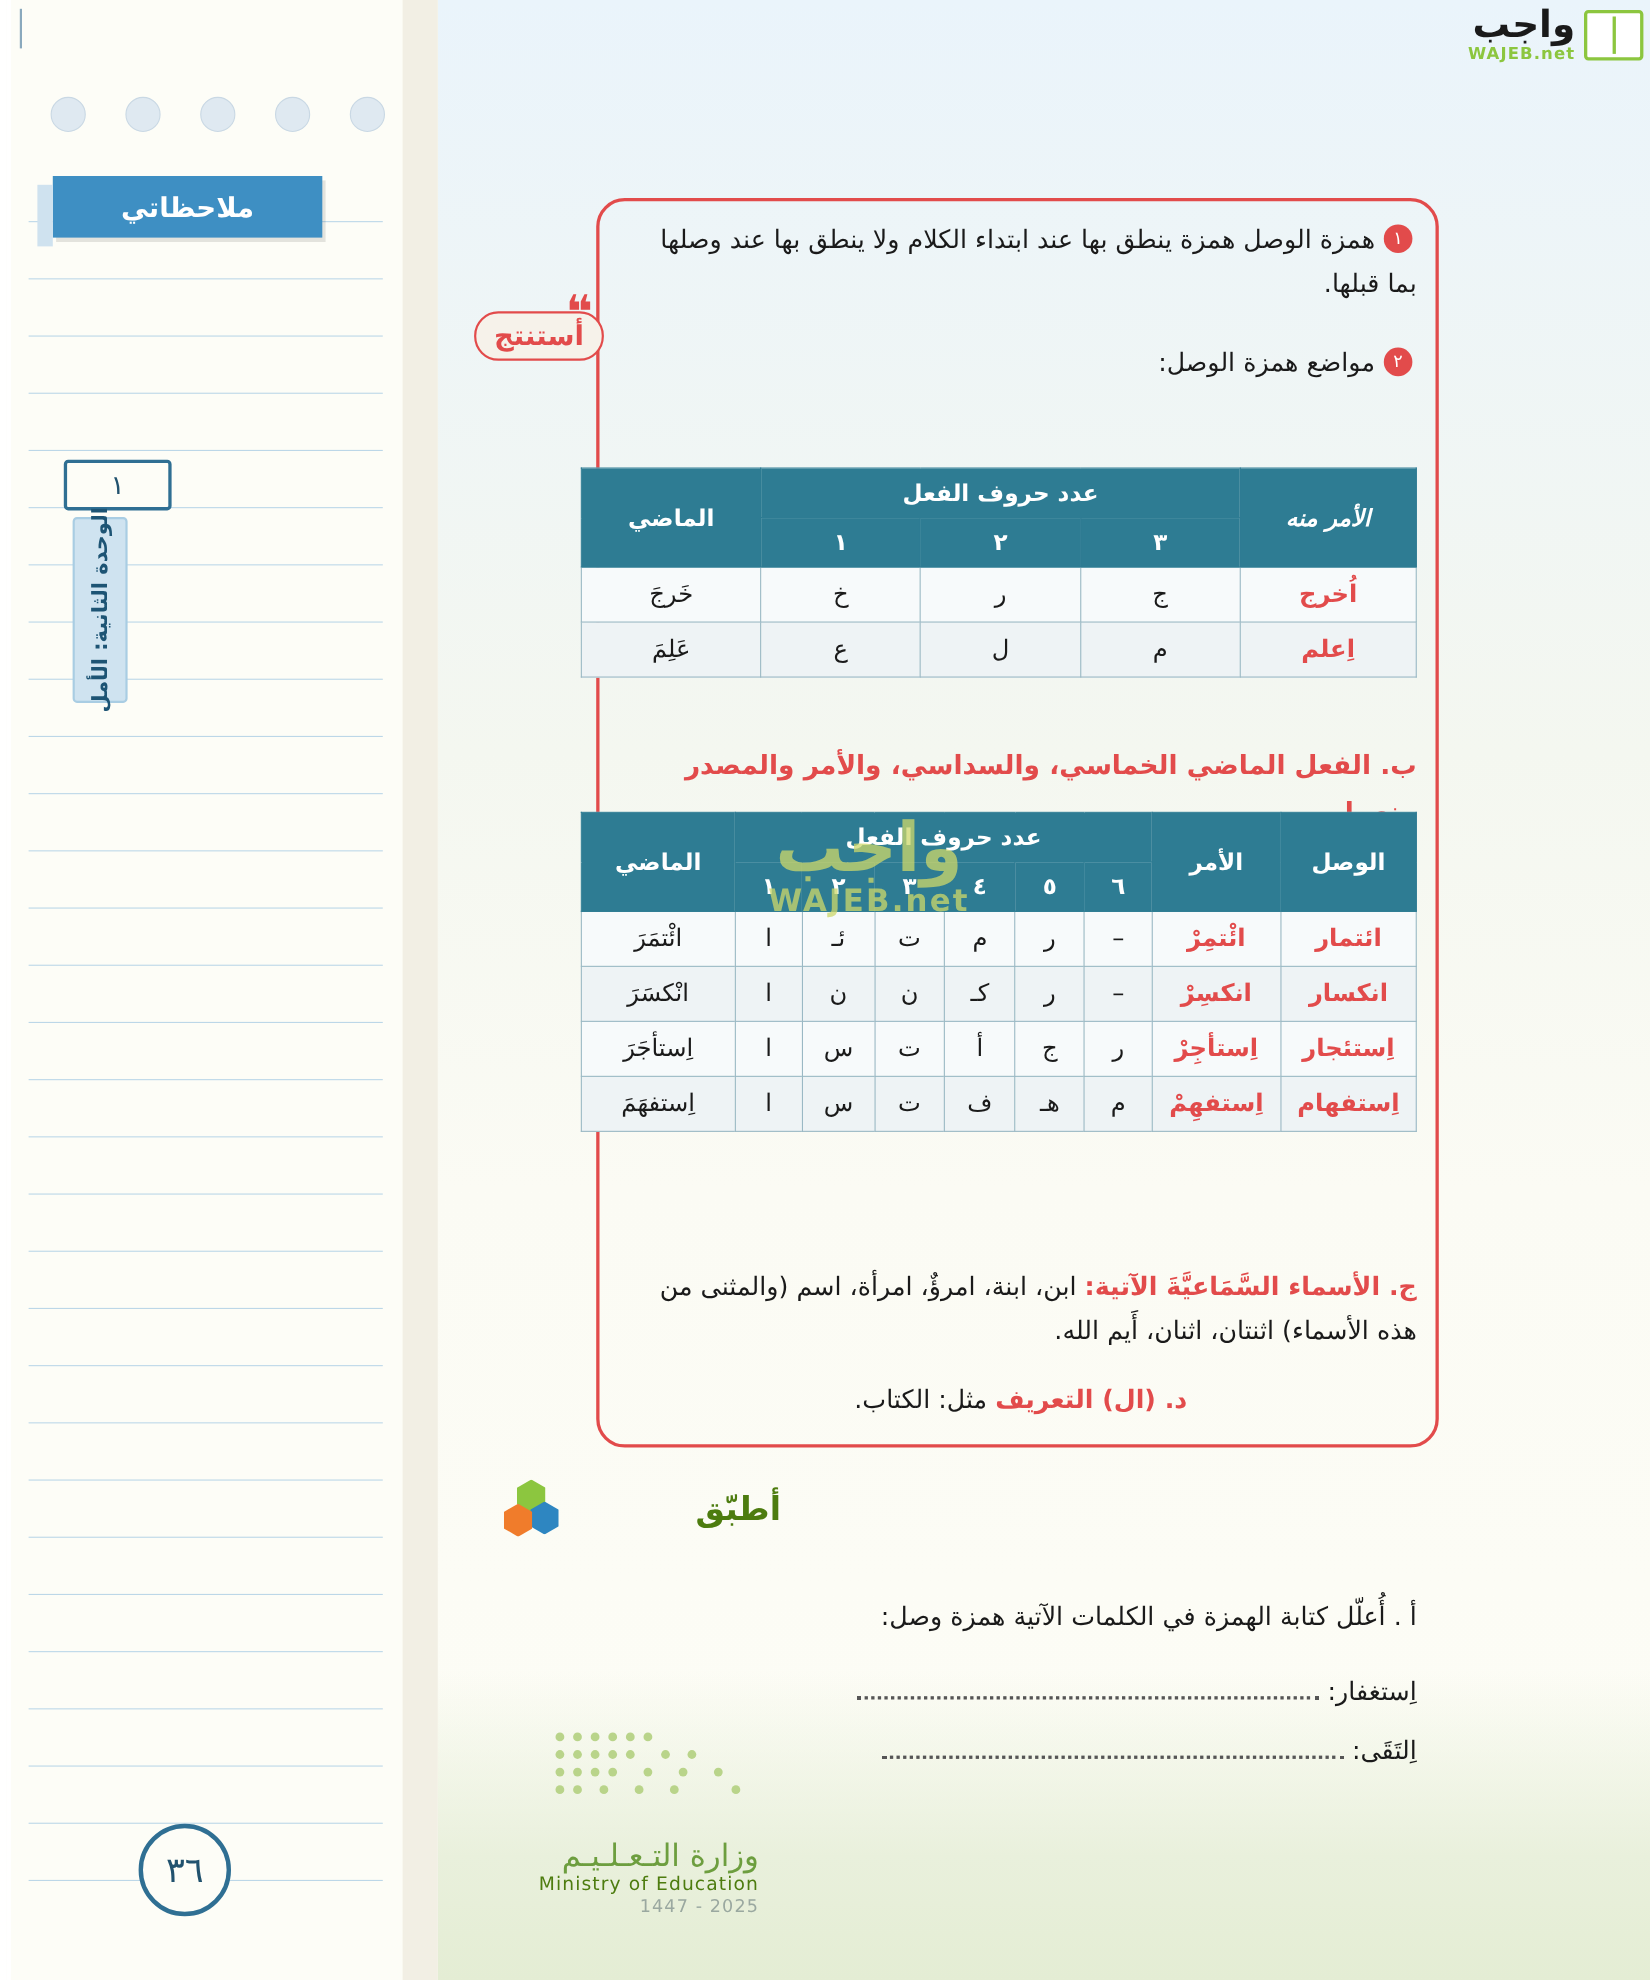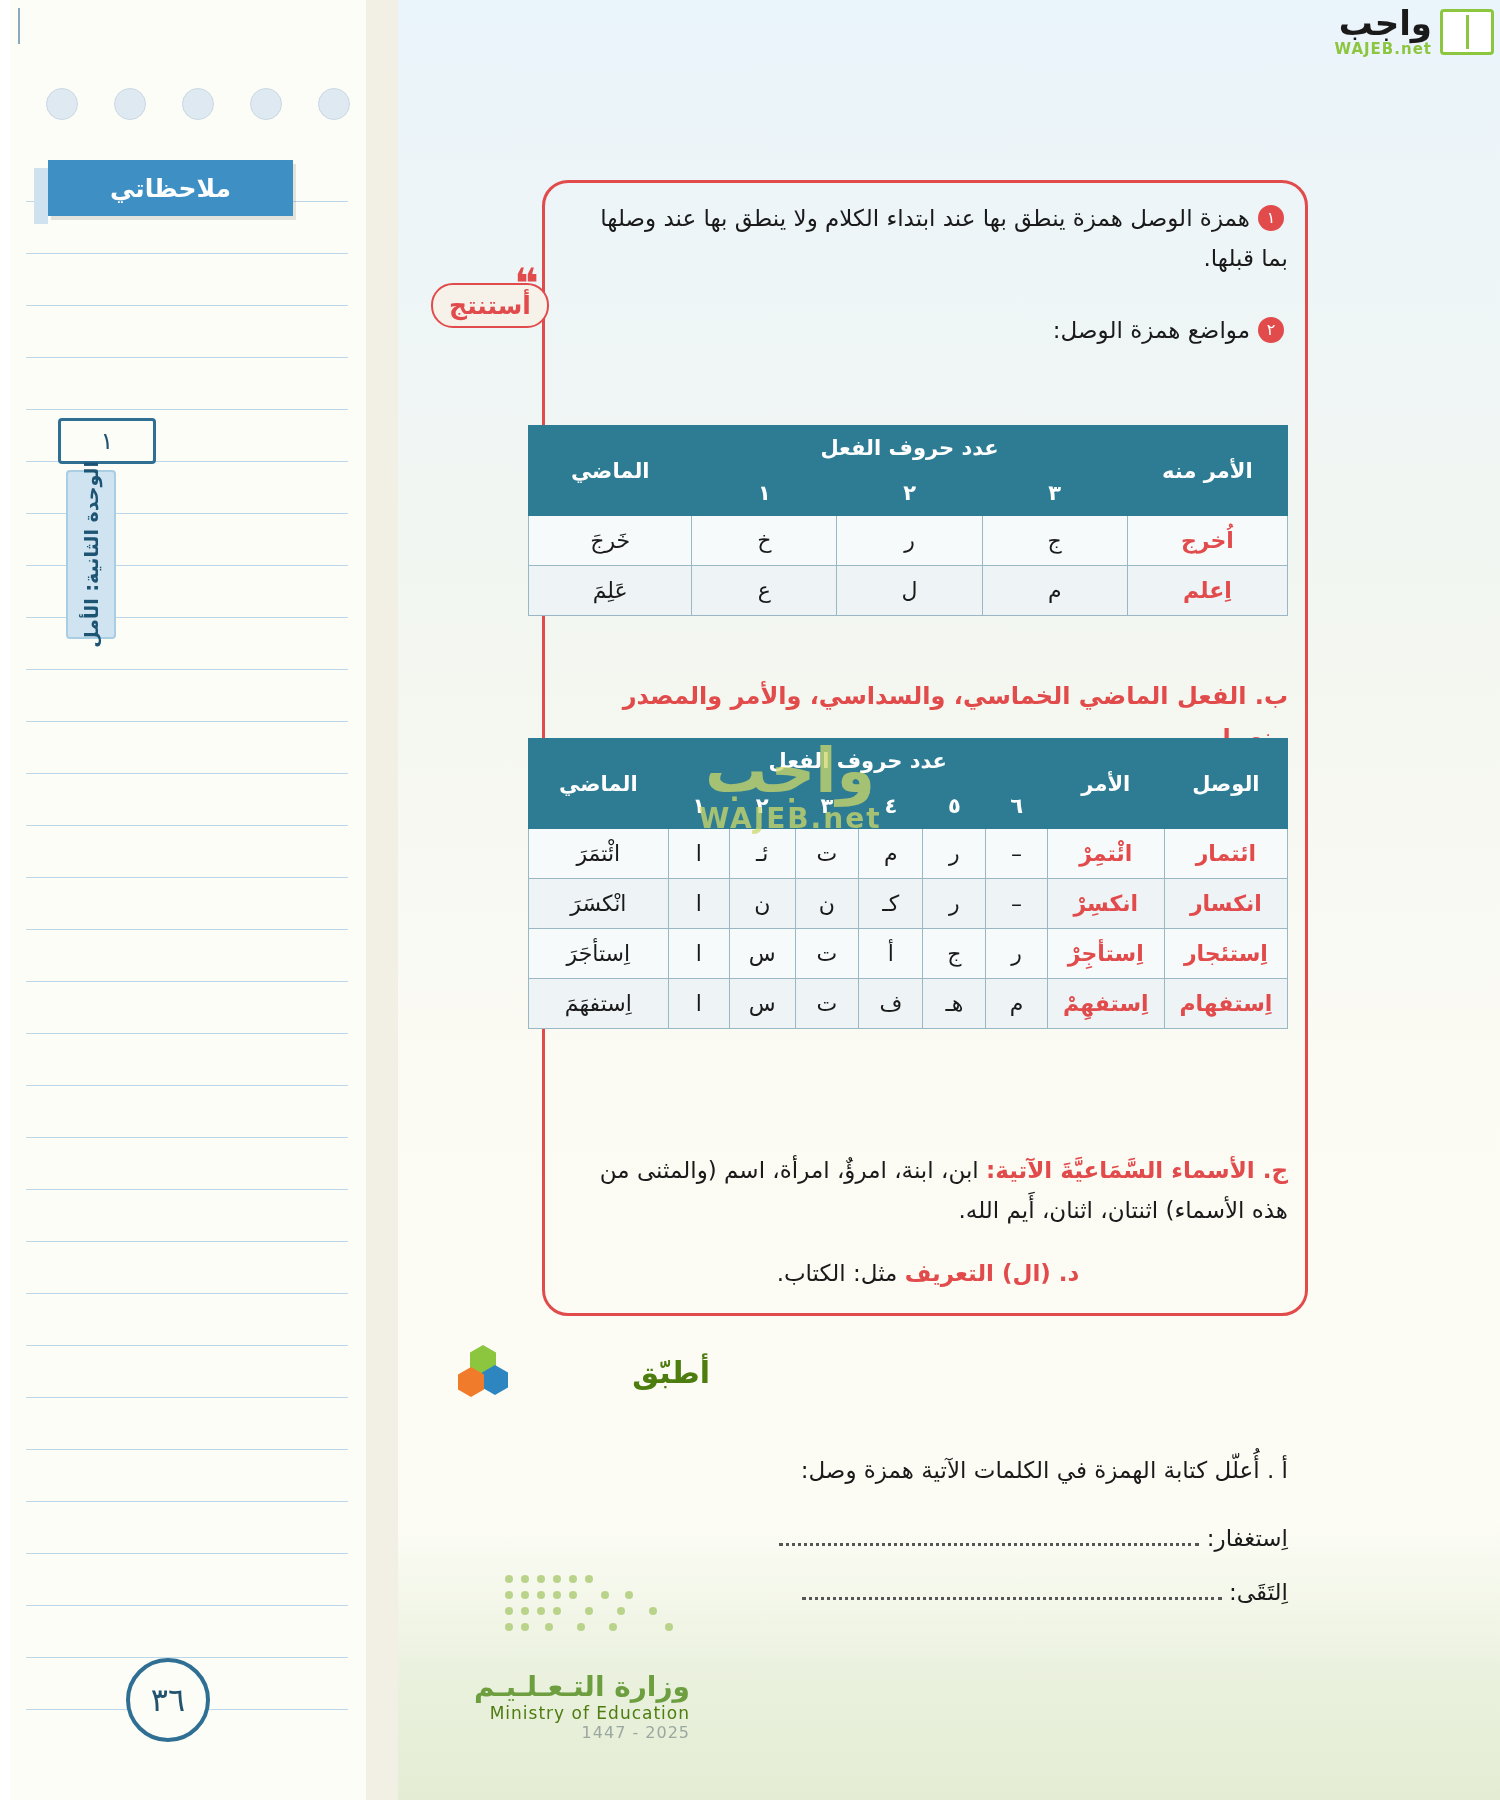--- a/index.html
+++ b/index.html
@@ -288,21 +288,21 @@
   .ministry {
     position: absolute;
     bottom: 58px; right: 810px;
     text-align: right;
     direction: rtl;
   }
   .ministry .ar {
     color: #6d9e3f;
     font-size: 28px;
     letter-spacing: 3px;
-    font-weight: bold;
+    font-weight: normal;
   }
   .ministry .en {
     color: #4d7c0f;
     font-size: 17px;
     letter-spacing: 1px;
   }
   .ministry .yr {
     color: #9aa8a0;
     font-size: 16px;
     letter-spacing: 1px;
@@ -414,21 +414,21 @@
   </div>
 
   <div class="para" style="top:310px; right:212px; width:720px;">
     <span class="num-badge">٢</span><span>مواضع همزة الوصل:</span>
   </div>
 
 
   <table class="tbl" style="top:425px; right:212px; width:760px;">
     <thead>
       <tr>
-        <th rowspan="2" style="width:160px;">الأمر منه</th>
+        <th rowspan="2" style="width:160px;font-style:italic;">الأمر منه</th>
         <th colspan="3">عدد حروف الفعل</th>
         <th rowspan="2" style="width:160px;">الماضي</th>
       </tr>
       <tr>
         <th style="width:148px;">٣</th>
         <th style="width:148px;">٢</th>
         <th style="width:148px;">١</th>
       </tr>
     </thead>
     <tbody>

